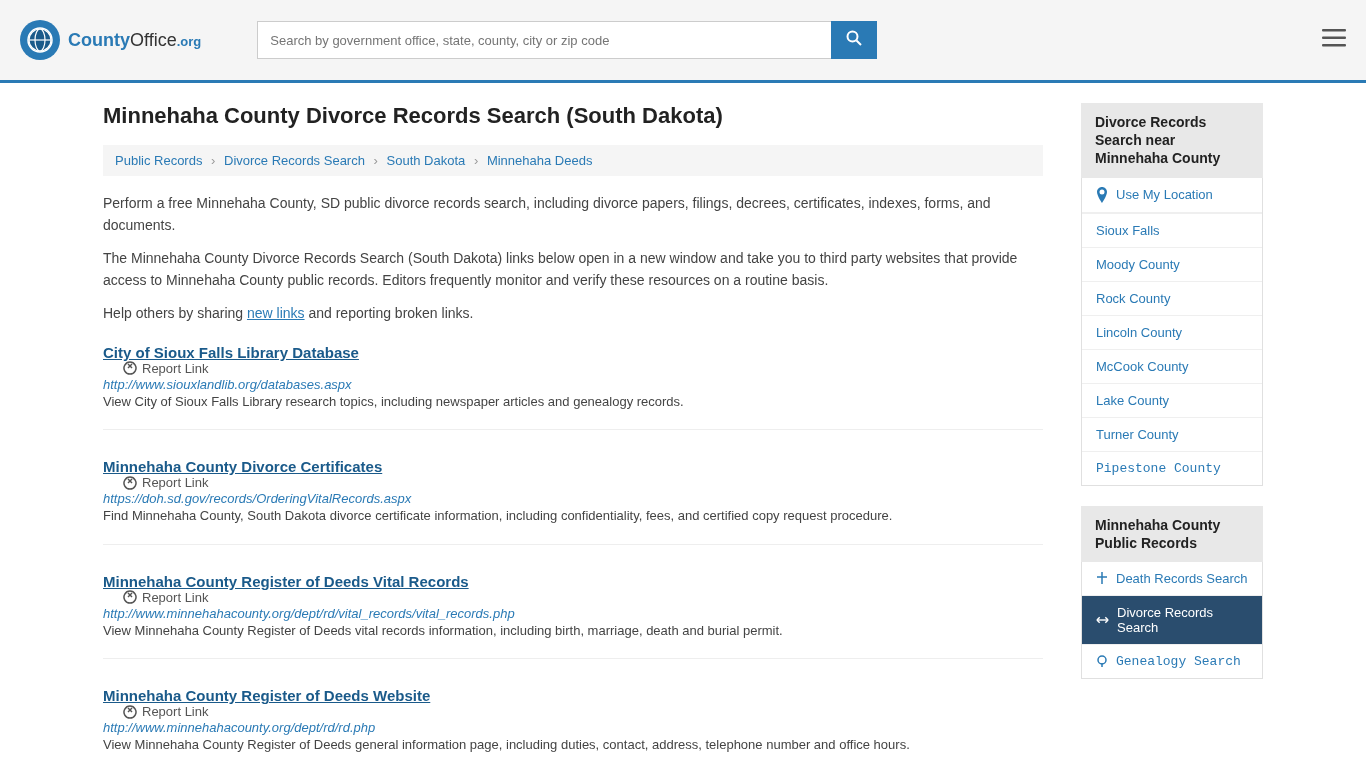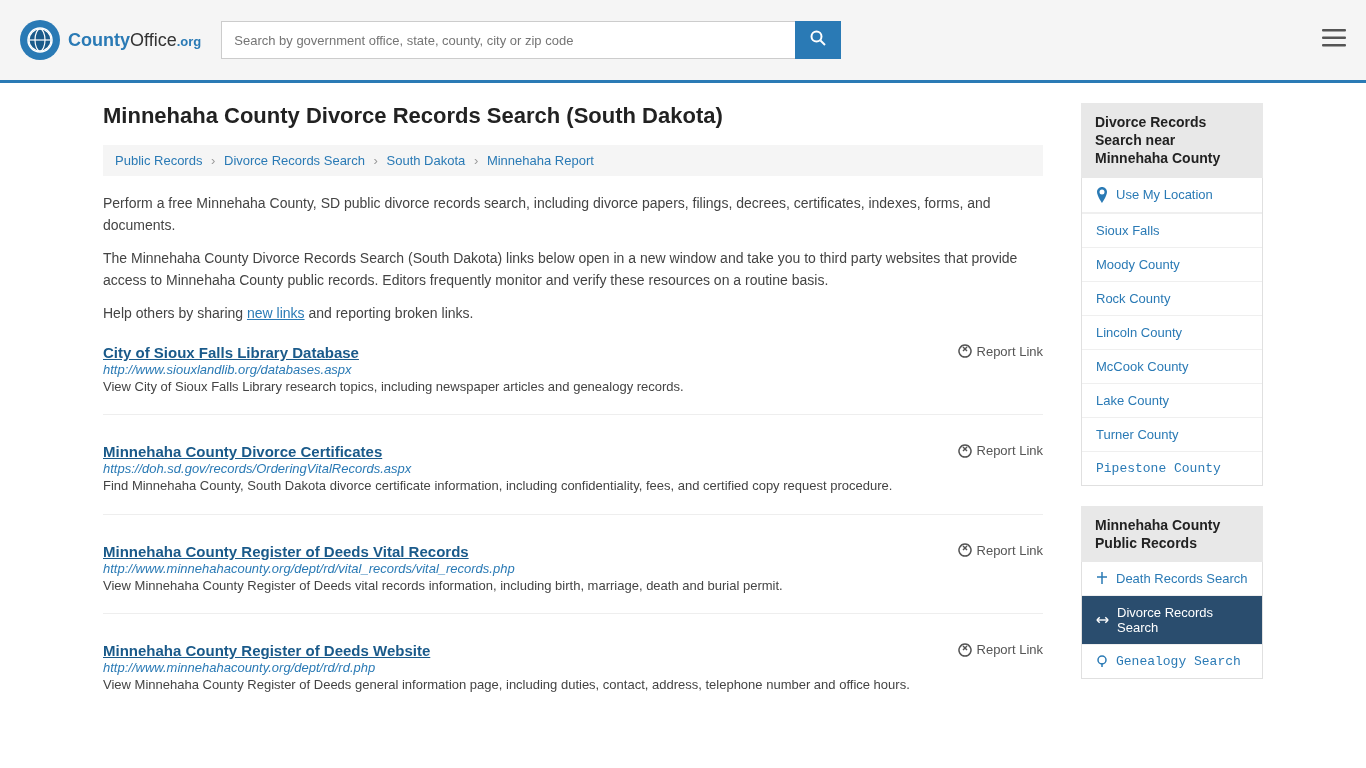--- a/index.html
+++ b/index.html
@@ -29,20 +29,21 @@
     }
     .logo-text {
       font-size: 18px; color: #333;
     }
     .logo-text span { color: #2a7ab5; font-weight: bold; }
     .logo-text .org { color: #2a7ab5; font-size: 13px; }
     .search-area {
       flex: 1;
       max-width: 620px;
       display: flex;
+      margin-left: 36px;
     }
     .search-input {
       flex: 1;
       padding: 8px 12px;
       border: 1px solid #ccc;
       border-right: none;
       font-size: 13px;
       outline: none;
     }
     .search-btn {
@@ -99,20 +100,21 @@
     .result-item {
       margin-bottom: 28px;
       padding-bottom: 18px;
       border-bottom: 1px solid #eee;
     }
     .result-item:last-child { border-bottom: none; }
     .result-header {
       display: flex;
       justify-content: space-between;
       align-items: flex-start;
+      flex-direction: column;
     }
     .result-title {
       font-size: 15px;
       font-weight: bold;
       color: #1a5a8a;
       text-decoration: underline;
       cursor: pointer;
     }
     .report-link {
       display: flex;
@@ -222,21 +224,21 @@
   <div class="content">
     <h1 class="page-title">Minnehaha County Divorce Records Search (South Dakota)</h1>
 
     <div class="breadcrumb">
       <a href="#">Public Records</a>
       <span>›</span>
       <a href="#">Divorce Records Search</a>
       <span>›</span>
       <a href="#">South Dakota</a>
       <span>›</span>
-      <a href="#">Minnehaha Report</a>
+      <a href="#">Minnehaha Deeds</a>
     </div>
 
     <p class="description">Perform a free Minnehaha County, SD public divorce records search, including divorce papers, filings, decrees, certificates, indexes, forms, and documents.</p>
     <p class="description">The Minnehaha County Divorce Records Search (South Dakota) links below open in a new window and take you to third party websites that provide access to Minnehaha County public records. Editors frequently monitor and verify these resources on a routine basis.</p>
     <p class="description">
       <span>Help others by sharing </span><a href="#">new links</a><span> and reporting broken links.</span>
     </p>
 
     <div class="results-list">
 

